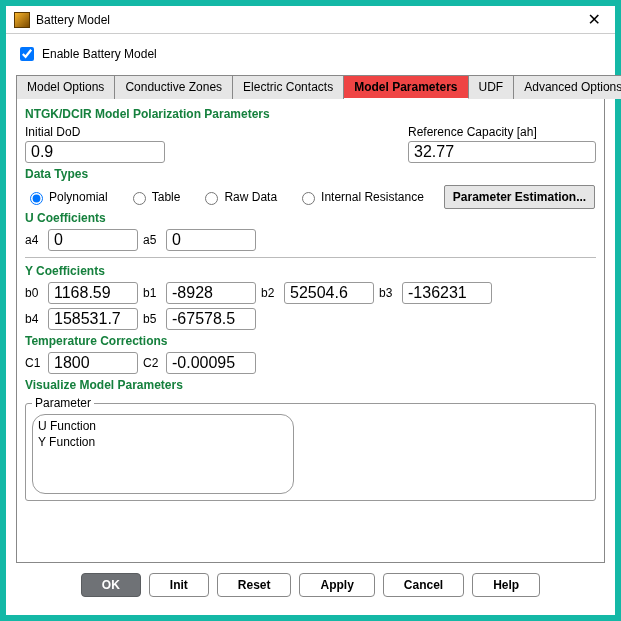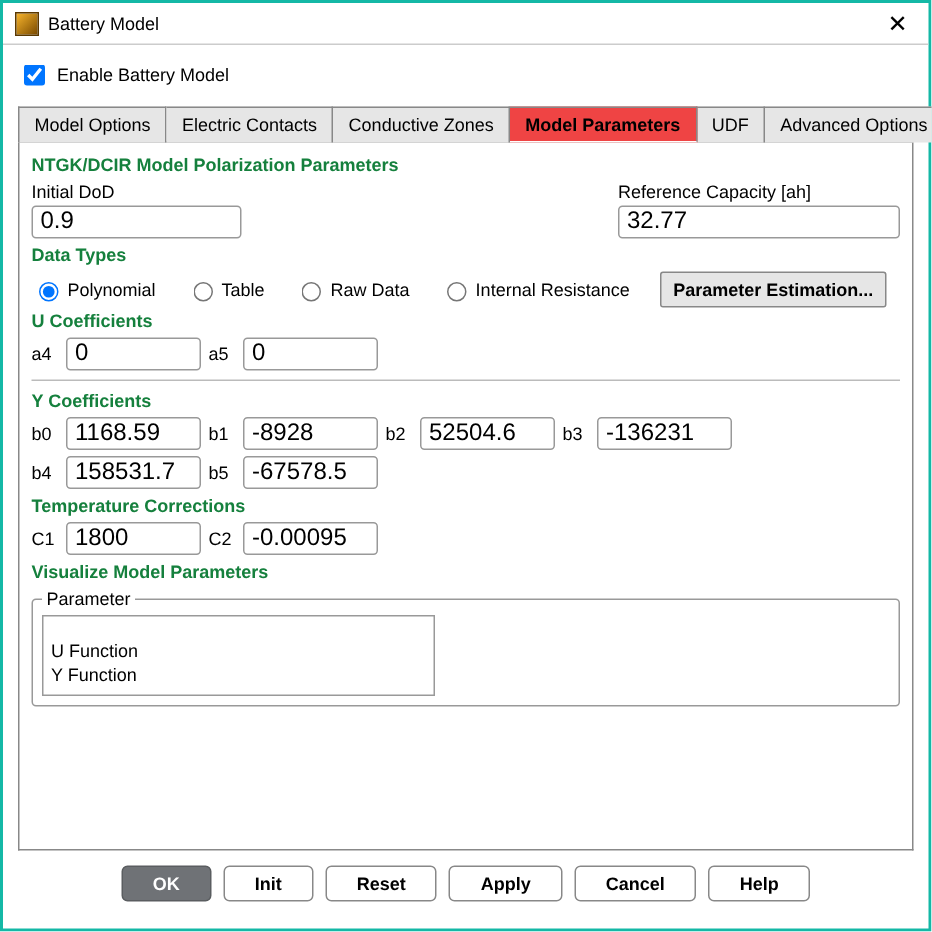--- a/index.html
+++ b/index.html
@@ -6,21 +6,21 @@
   body {
     margin: 0;
     font-family: "Segoe UI", Arial, sans-serif;
     font-size: 12px;
     background: #fff;
     color: #000;
   }
   .window {
     width: 621px;
     height: 621px;
-    border: 2px solid #14b8a6;
+    border: 6px solid #14b8a6;
     background: #fff;
     display: flex;
     flex-direction: column;
   }
   .titlebar {
     height: 28px;
     display: flex;
     align-items: center;
     justify-content: space-between;
     padding: 0 8px;
@@ -99,23 +99,23 @@
   .coef-label { width:18px; text-align:left; }
   fieldset.vis {
     border:1px solid #999;
     border-radius:3px;
     margin:2px 0 0 0;
     padding:4px 6px 6px 6px;
   }
   fieldset.vis legend { padding:0 3px; }
   .listbox {
     border:1px solid #999;
-    border-radius:0;
-    height:54px;
-    padding:15px 5px;
+    border-radius:13px;
+    height:80px;
+    padding:3px 5px;
     width:262px;
     overflow:auto;
     line-height:1.35;
   }
   .button-bar {
     display:flex;
     justify-content:center;
     gap:8px;
     padding:10px 0 12px 0;
   }
@@ -146,22 +146,22 @@
 
   <div class="content">
 
     <label class="checkbox-row">
       <input type="checkbox" checked="" style="">
       <span>Enable Battery Model</span>
     </label>
 
     <div class="tabs">
       <div class="tab">Model Options</div>
+      <div class="tab">Conductive Zones</div>
       <div class="tab">Electric Contacts</div>
-      <div class="tab">Conductive Zones</div>
       <div class="tab active">Model Parameters</div>
       <div class="tab">UDF</div>
       <div class="tab">Advanced Options</div>
     </div>
 
     <div class="panel">
 
       <div class="section-title">NTGK/DCIR Model Polarization Parameters</div>
 
       <div class="row">

